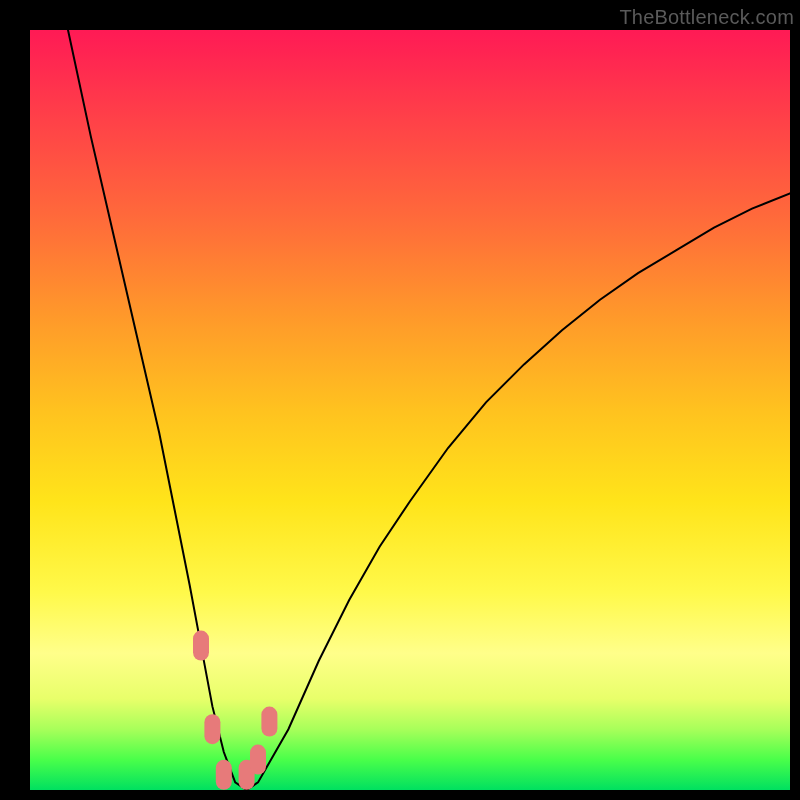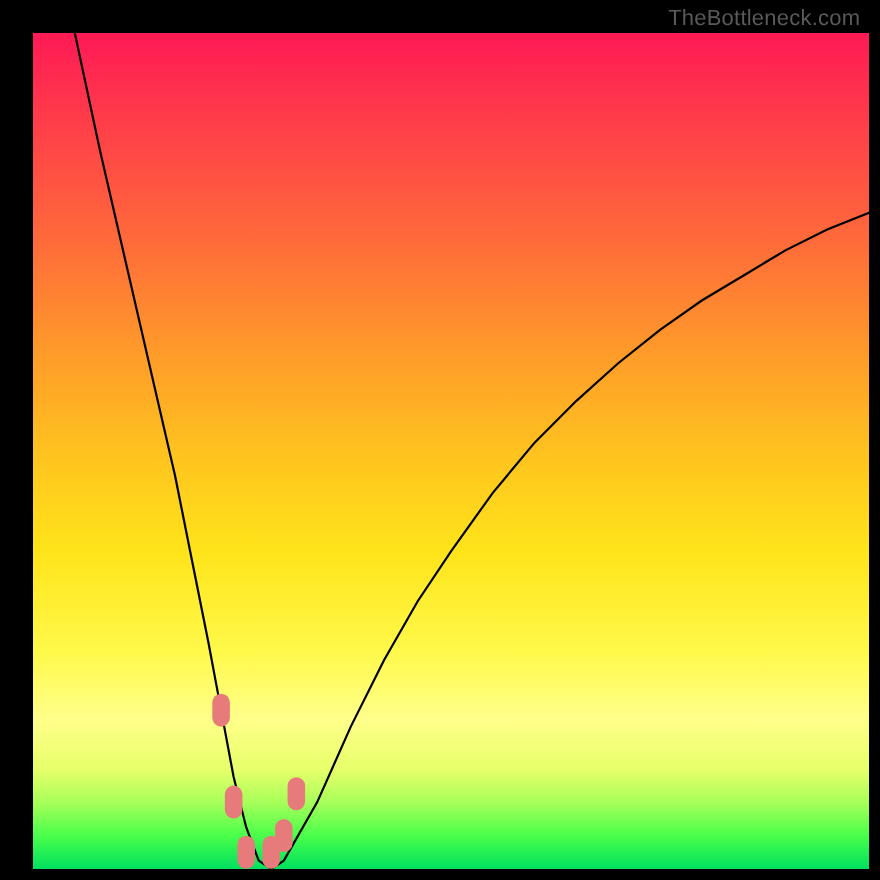--- a/index.html
+++ b/index.html
@@ -28,21 +28,21 @@
       #ffff8a 82%,
       #e8ff6a 88%,
       #a8ff5a 92%,
       #4aff4a 96%,
       #00e060 100%
     );
   }
   .watermark {
     position: absolute;
     top: 6px;
-    right: 18px;
+    right: 6px;
     color: #5a5a5a;
     font-size: 20px;
     font-weight: 500;
     letter-spacing: 0.2px;
     z-index: 10;
   }
   svg.plot {
     position: absolute;
     left: 0;
     top: 0;

